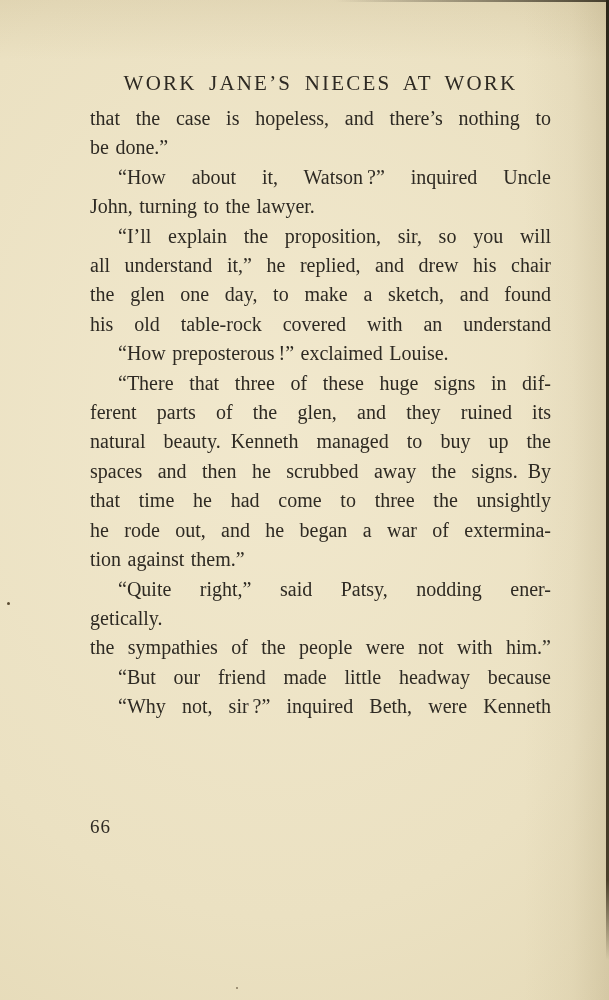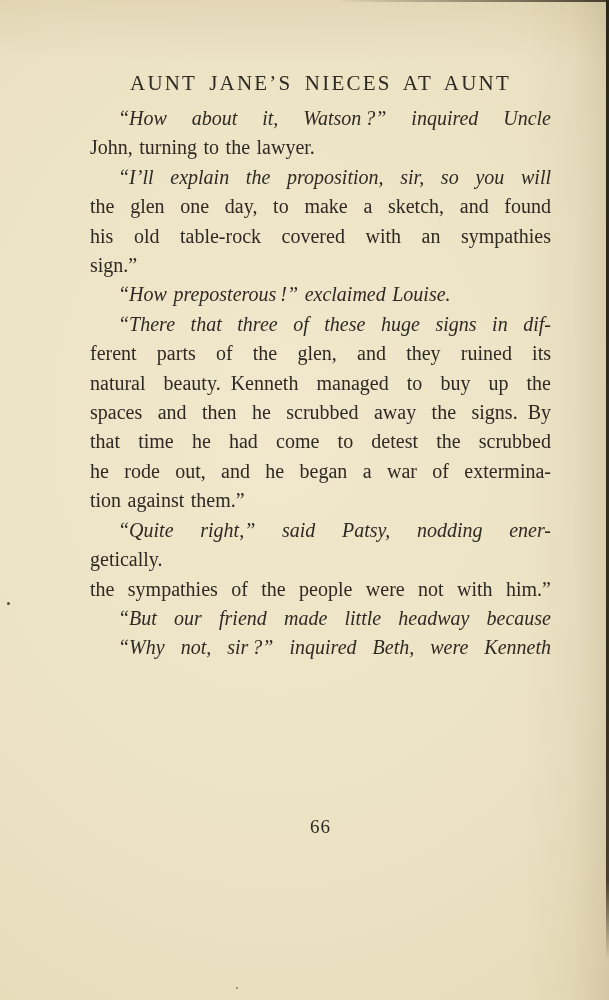--- a/index.html
+++ b/index.html
@@ -54,49 +54,50 @@
     white-space:pre-wrap;
     text-align:left;
   }
   .line.j{
     text-align:justify;
     text-align-last:justify;
     text-justify:inter-word;
   }
   .line.i{
     text-indent:28px;
-    font-style:italic;
   }
   .page-number{
     position:absolute;top:814px;left:0;width:100%;
-    text-align:center;
+    text-align:left;
     font-size:19px;line-height:26px;
     letter-spacing:1px;
   }
 </style>
 </head>
 <body>
 
 <div class="page">
   <div class="content">
-    <div class="running-header">AUNT JANE’S NIECES AT AUNT</div>
+    <div class="running-header">WORK JANE’S NIECES AT WORK</div>
 
     <div class="text-block" id="text-block">
+        <div class="line j">that the case is hopeless, and there’s nothing to</div>
+        <div class="line">be done.”</div>
         <div class="line j i">“How about it, Watson ?” inquired Uncle</div>
         <div class="line">John, turning to the lawyer.</div>
         <div class="line j i">“I’ll explain the proposition, sir, so you will</div>
+        <div class="line j">all understand it,” he replied, and drew his chair</div>
         <div class="line j">the glen one day, to make a sketch, and found</div>
-        <div class="line j">his old table-rock covered with an sympathies</div>
-        <div class="line">sign.”</div>
+        <div class="line j">his old table-rock covered with an understand</div>
         <div class="line i">“How preposterous !” exclaimed Louise.</div>
         <div class="line j i">“There that three of these huge signs in dif-</div>
         <div class="line j">ferent parts of the glen, and they ruined its</div>
         <div class="line j">natural beauty. Kenneth managed to buy up the</div>
         <div class="line j">spaces and then he scrubbed away the signs. By</div>
-        <div class="line j">that time he had come to detest the scrubbed</div>
+        <div class="line j">that time he had come to three the unsightly</div>
         <div class="line j">he rode out, and he began a war of extermina-</div>
         <div class="line">tion against them.”</div>
         <div class="line j i">“Quite right,” said Patsy, nodding ener-</div>
         <div class="line">getically.</div>
         <div class="line j">the sympathies of the people were not with him.”</div>
         <div class="line j i">“But our friend made little headway because</div>
         <div class="line j i">“Why not, sir ?” inquired Beth, were Kenneth</div>
       </div>
 
     <div class="page-number">66</div>

